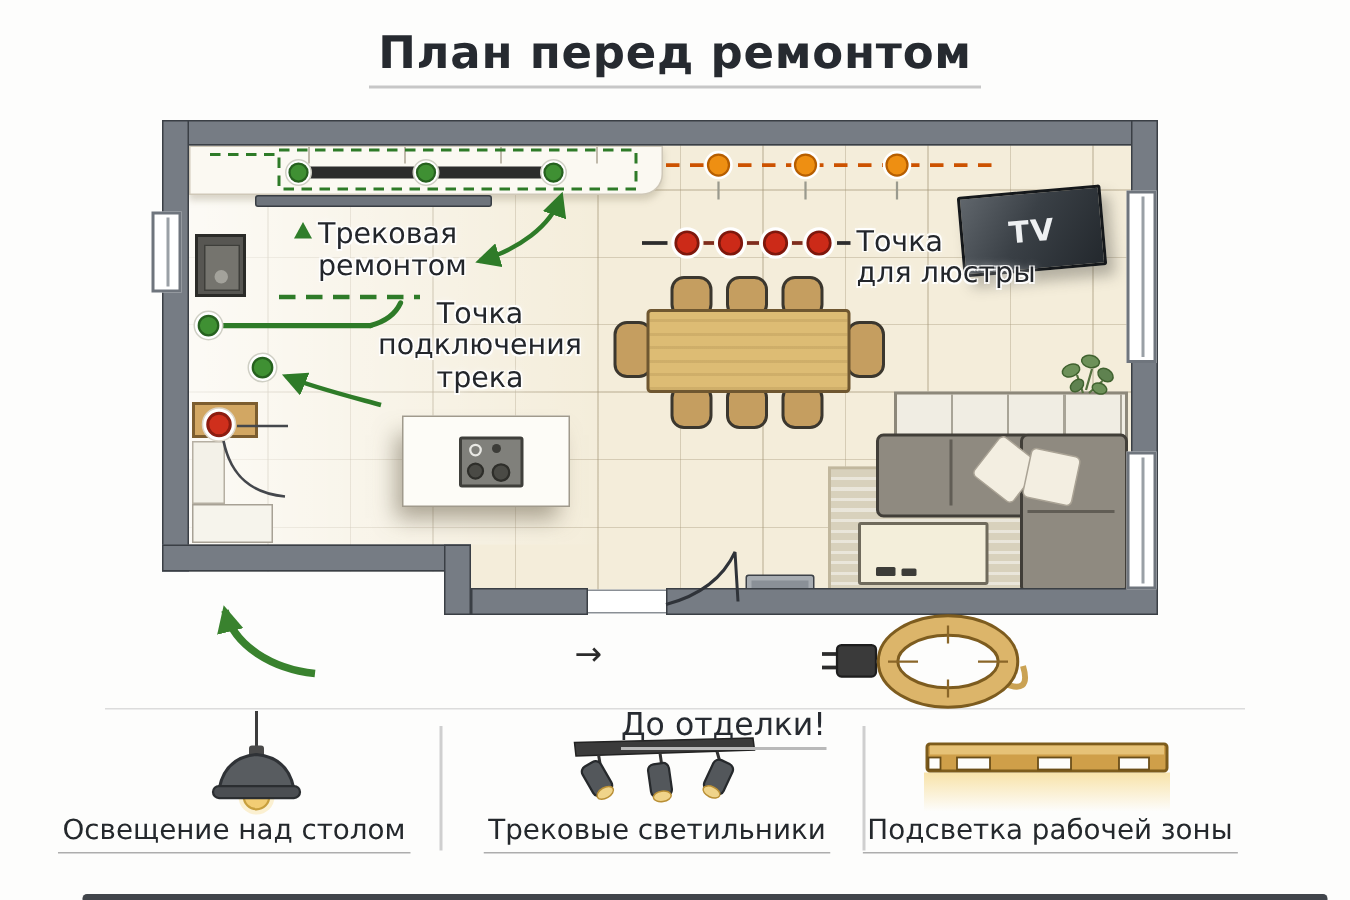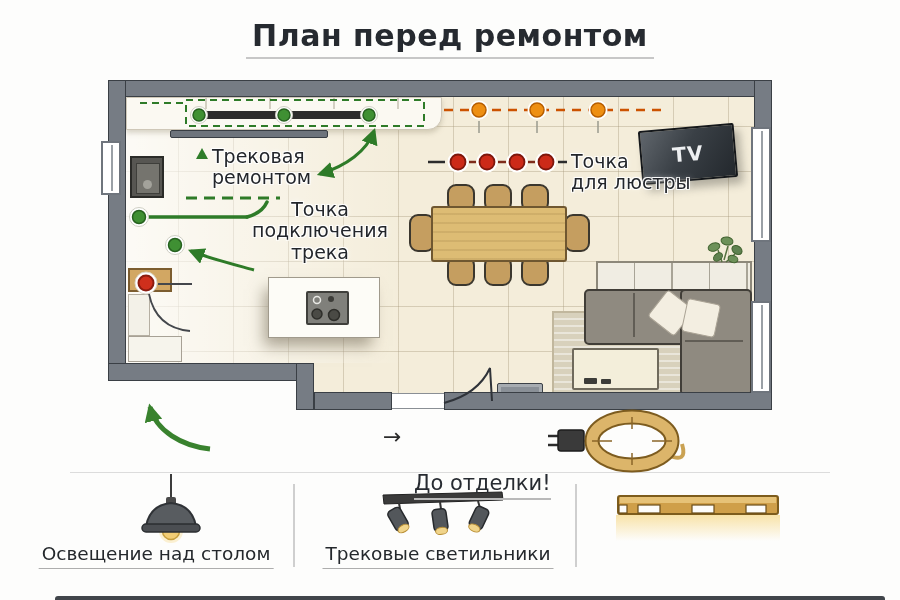--- a/index.html
+++ b/index.html
@@ -309,15 +309,16 @@
 для люстры</div>
 
   <div class="abs" id="note-arrow">→</div>
   <div class="abs" id="finish-note">До отделки!</div>
 
   <div class="abs" id="legend-separator"></div>
   <div class="abs legend-divider" style="left:293px;"></div>
   <div class="abs legend-divider" style="left:575px;"></div>
   <div class="legend-label" style="left:156px;">Освещение над столом</div>
   <div class="legend-label" style="left:438px;">Трековые светильники</div>
+  <div class="legend-label" style="left:700px;">Подсветка рабочей зоны</div>
 
   <div class="abs" id="bottom-bar"></div>
 </div>
 
 </body></html>

